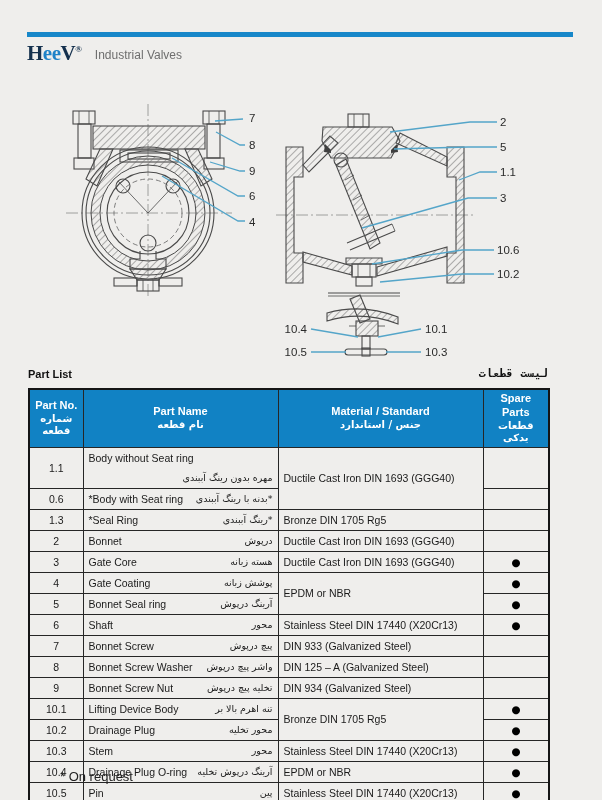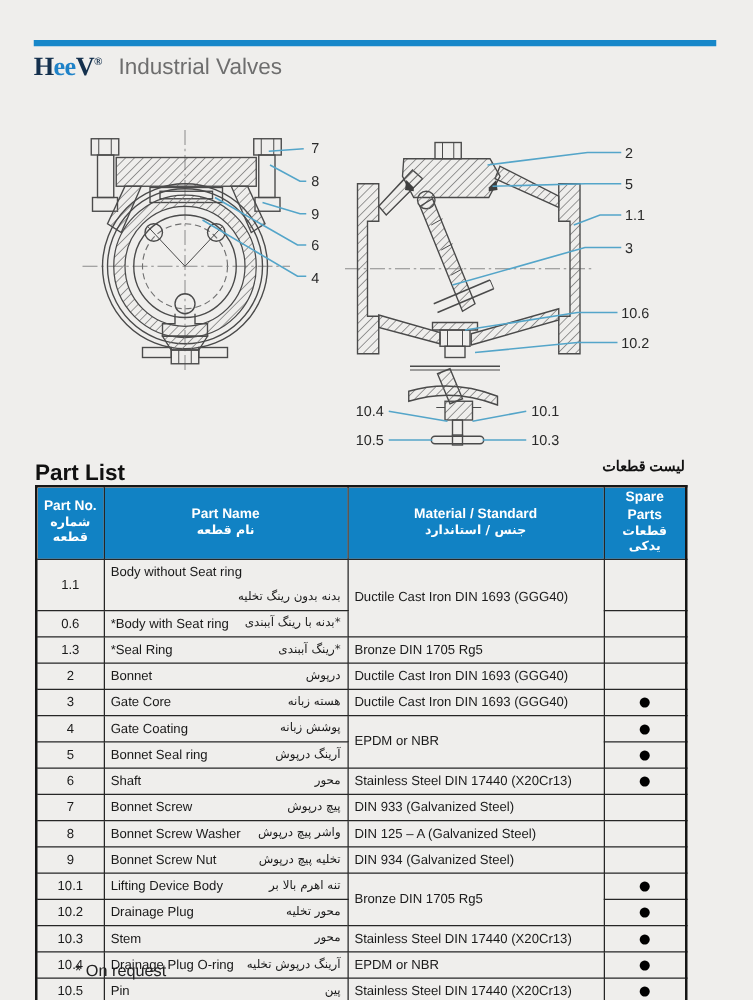--- a/index.html
+++ b/index.html
@@ -6,35 +6,35 @@
   body{
     width:602px;height:800px;position:relative;overflow:hidden;
     background:#efeeec;font-family:"Liberation Sans",sans-serif;color:#1a1a1a;
   }
   
   .top-rule{position:absolute;left:27px;top:32px;width:546px;height:5px;background:#1787c9;}
   .brand-row{position:absolute;left:27px;top:41px;white-space:nowrap;}
   .brand{font-family:"Liberation Serif",serif;font-weight:bold;font-size:21px;letter-spacing:-0.5px;color:#14304d;margin-top:28px;}
   .brand .mid{color:#1e82c8;}
   .brand .reg{font-size:9px;vertical-align:super;}
-  .brand-title{font-size:18px;color:#6e6e6e;margin-left:9px;vertical-align:1px;}
+  .brand-title{font-size:12px;color:#6e6e6e;margin-left:9px;vertical-align:1px;}
   
   .diagram{position:absolute;left:0;top:90px;width:602px;height:280px;}
   .part{fill:none;stroke:#4a4a4a;stroke-width:1.1;}
   .thin{fill:none;stroke:#4a4a4a;stroke-width:0.8;}
   .hatched{fill:url(#hatch);stroke:#4a4a4a;stroke-width:1.1;}
   .darkfill{fill:#3f3f3f;stroke:none;}
   .cl{fill:none;stroke:#8a8a8a;stroke-width:0.8;stroke-dasharray:12 3 2 3;}
   .dashed{fill:none;stroke:#6f6f6f;stroke-width:0.9;stroke-dasharray:5 3;}
   .leader{fill:none;stroke:#54a5c9;stroke-width:1.3;}
   .callout{font-family:"Liberation Sans",sans-serif;font-size:11.5px;fill:#2a2a2a;}
   
-  .pl-title-en{position:absolute;left:28px;top:368px;font-size:18px;font-weight:bold;color:#111;}
+  .pl-title-en{position:absolute;left:28px;top:368px;font-size:11px;font-weight:bold;color:#111;}
   .pl-title-fa{position:absolute;right:54px;top:366px;font-size:11.5px;font-weight:bold;
-               font-family:Liberation Serif, serif;direction:rtl;color:#111;}
+               font-family:Liberation Mono, monospace;direction:rtl;color:#111;}
   table.parts{
     position:absolute;left:28px;top:388px;width:520px;
     border-collapse:collapse;table-layout:fixed;
     border:2px solid #151515;
   }
   table.parts th,table.parts td{border:1px solid #262626;overflow:hidden;}
   table.parts th{
     background:#1182c4;color:#fff;padding:2px 2px;height:32px;
     font-size:11px;font-weight:bold;line-height:1.25;
   }
@@ -225,21 +225,21 @@
         <div>Spare Parts</div>
         <div class="h-fa">قطعات يدكى</div>
       </th>
     </tr>
   </thead>
   <tbody>
       <tr>
     <td class="c-no">1.1</td>
     <td class="c-name">
       <span class="en">Body without Seat ring</span>
-      <span class="fa">بدنه بدون رينگ تخليه</span>
+      <span class="fa">مهره بدون رينگ آببندى</span>
     </td>
     <td class="c-mat" rowspan="2">Ductile Cast Iron DIN 1693 (GGG40)</td>
     <td class="c-spare"></td>
   </tr>
       <tr>
     <td class="c-no">0.6</td>
     <td class="c-name">
       <span class="en">*Body with Seat ring</span>
       <span class="fa">*بدنه با رينگ آببندى</span>
     </td>

